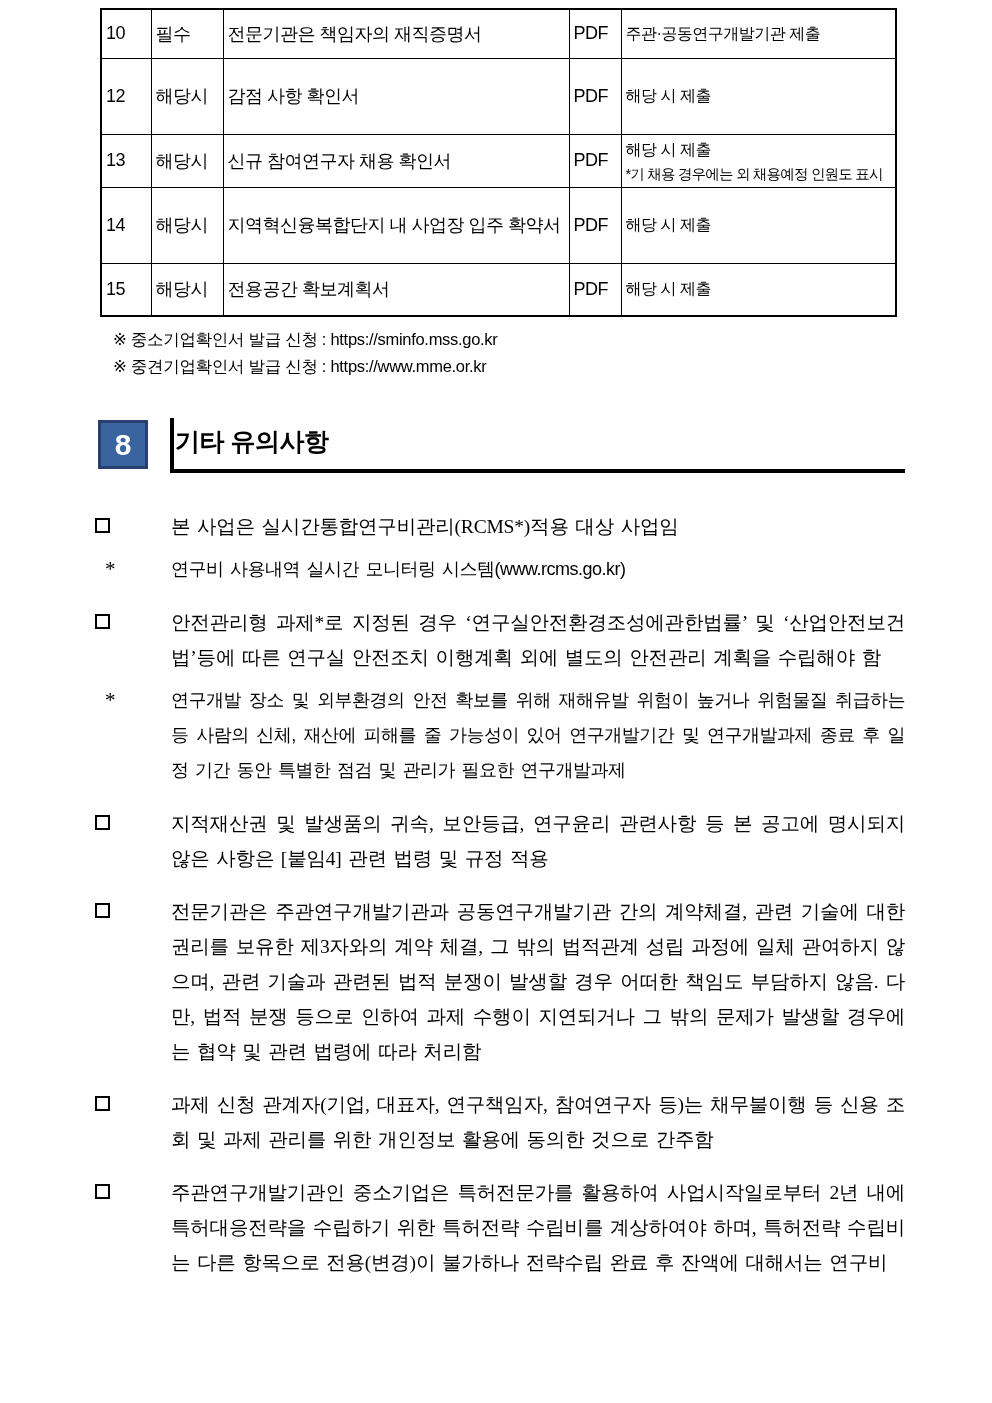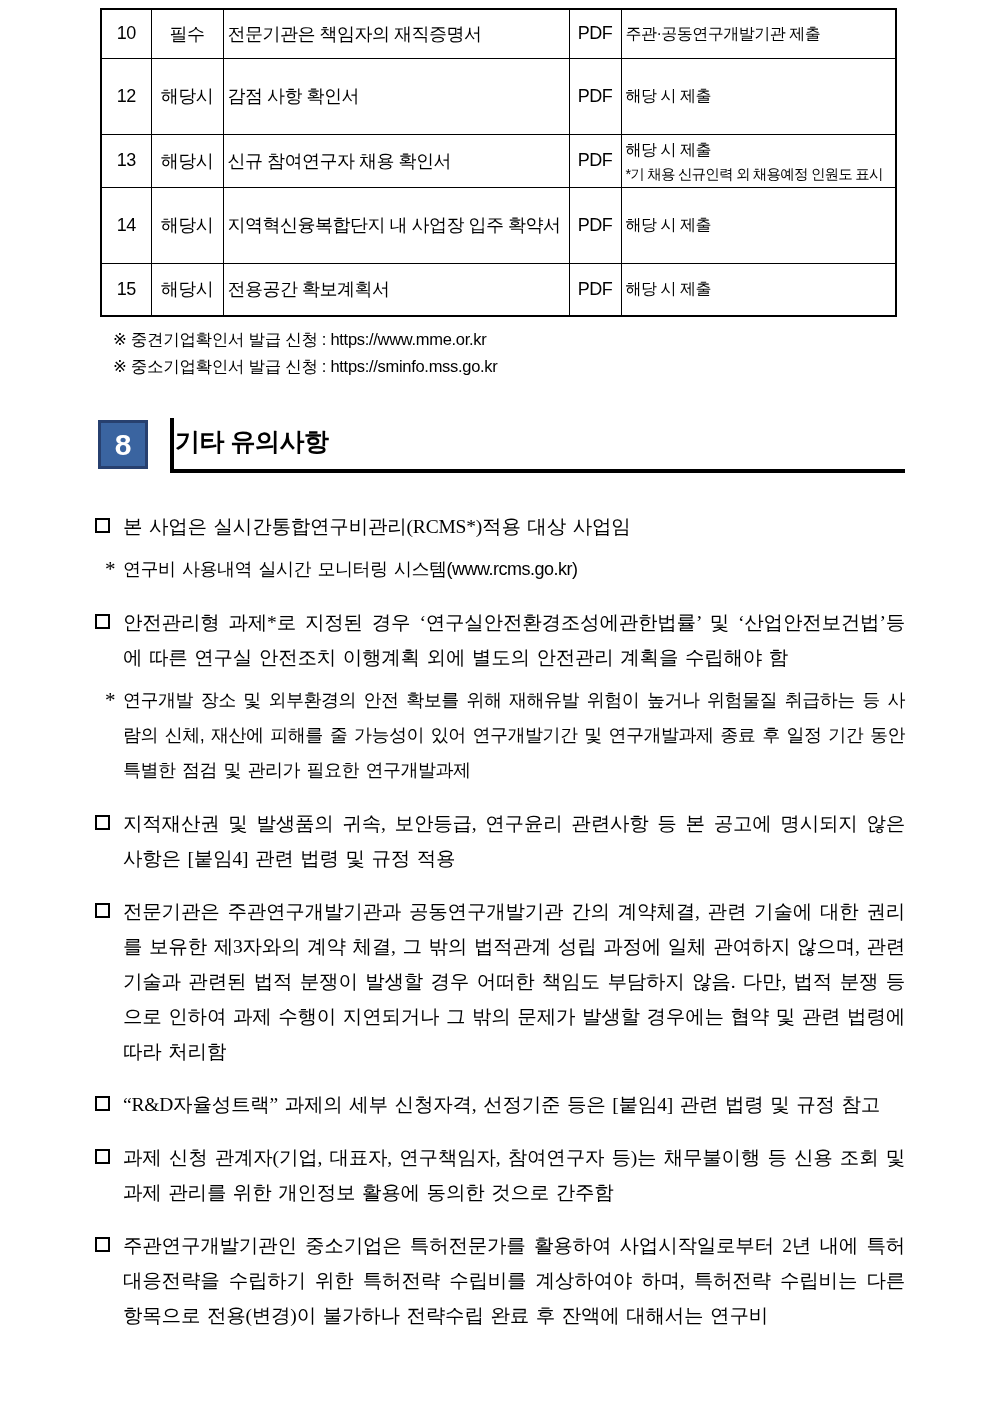--- a/index.html
+++ b/index.html
@@ -29,21 +29,21 @@
     vertical-align: middle;
     padding: 2px 4px;
     overflow: hidden;
   }
   table.doc-table tr:nth-child(1) { height: 49px; }
   table.doc-table tr:nth-child(2) { height: 76px; }
   table.doc-table tr:nth-child(3) { height: 53px; }
   table.doc-table tr:nth-child(4) { height: 76px; }
   table.doc-table tr:nth-child(5) { height: 53px; }
   table.doc-table tr:nth-child(6) { height: 52px; }
-  td.c-center { text-align: center; }
+  td.c-center { }
   td.c-left   { text-align: left; padding-left: 7px; }
   .note-main { font-size: 16px; line-height: 26px; letter-spacing: -0.5px; }
   .note-sub  { font-size: 14.5px; line-height: 22px; letter-spacing: -0.8px; }
 
   
   .table-footnotes { margin: 9px 0 0 113px; }
   .table-footnotes .fn {
     font-size: 16.5px;
     line-height: 27px;
     letter-spacing: -0.3px;
@@ -95,26 +95,28 @@
   .bullet .text {
     flex: 1;
     text-align: justify;
     word-spacing: 2px;
   }
   .bullet.serif .text {
     font-family: "Liberation Serif", "DejaVu Serif", serif;
     font-size: 19.5px;
     line-height: 35px;
     letter-spacing: -0.2px;
+    margin-left: 48px;
   }
   .bullet.sans .text {
     font-family: "Liberation Sans", "DejaVu Sans", sans-serif;
     font-size: 18px;
     line-height: 35px;
     letter-spacing: -0.5px;
+    margin-left: 48px;
   }
   .checkbox-glyph {
     display: inline-block;
     width: 15px;
     height: 15px;
     border: 2px solid #000;
     margin-top: 9px;
   }
   .star-glyph {
     font-family: "Liberation Serif", "DejaVu Serif", serif;
@@ -155,21 +157,21 @@
             <div class="note-main">해당 시 제출</div>
           </td>
         </tr>
         <tr>
           <td class="c-center">13</td>
           <td class="c-center">해당시</td>
           <td class="c-left">신규 참여연구자 채용 확인서</td>
           <td class="c-center">PDF</td>
           <td class="c-left">
             <div class="note-main">해당 시 제출</div>
-            <div class="note-sub">*기 채용 신규인력 외 채용예정 인원도 표시</div>
+            <div class="note-sub">*기 채용 경우에는 외 채용예정 인원도 표시</div>
           </td>
         </tr>
         <tr>
           <td class="c-center">14</td>
           <td class="c-center">해당시</td>
           <td class="c-left">지역혁신융복합단지 내 사업장 입주 확약서</td>
           <td class="c-center">PDF</td>
           <td class="c-left">
             <div class="note-main">해당 시 제출</div>
           </td>
@@ -180,22 +182,22 @@
           <td class="c-left">전용공간 확보계획서</td>
           <td class="c-center">PDF</td>
           <td class="c-left">
             <div class="note-main">해당 시 제출</div>
           </td>
         </tr>
       </tbody>
   </table>
 
   <div class="table-footnotes" id="table-footnotes">
+      <div class="fn">※ 중소기업확인서 발급 신청 : https://sminfo.mss.go.kr</div>
       <div class="fn">※ 중견기업확인서 발급 신청 : https://www.mme.or.kr</div>
-      <div class="fn">※ 중소기업확인서 발급 신청 : https://sminfo.mss.go.kr</div>
     </div>
 
   <div class="section-header">
     <div class="num-box" style="background: rgb(58, 100, 160); border-color: rgb(39, 64, 111);">8</div>
     <div class="title-wrap">
       <h2>기타 유의사항</h2>
     </div>
   </div>
 
   <div class="bullets" id="bullets">
@@ -218,24 +220,20 @@
       <div class="bullet serif">
         <span class="marker-col"><span class="checkbox-glyph"></span></span>
         <div class="text">지적재산권 및 발생품의 귀속, 보안등급, 연구윤리 관련사항 등 본 공고에 명시되지 않은 사항은 [붙임4] 관련 법령 및 규정 적용</div>
       </div>
       <div class="bullet serif">
         <span class="marker-col"><span class="checkbox-glyph"></span></span>
         <div class="text">전문기관은 주관연구개발기관과 공동연구개발기관 간의 계약체결, 관련 기술에 대한 권리를 보유한 제3자와의 계약 체결, 그 밖의 법적관계 성립 과정에 일체 관여하지 않으며, 관련 기술과 관련된 법적 분쟁이 발생할 경우 어떠한 책임도 부담하지 않음. 다만, 법적 분쟁 등으로 인하여 과제 수행이 지연되거나 그 밖의 문제가 발생할 경우에는 협약 및 관련 법령에 따라 처리함</div>
       </div>
       <div class="bullet serif">
         <span class="marker-col"><span class="checkbox-glyph"></span></span>
-        <div class="text">“R&amp;D자율성트랙” 과제의 세부 신청자격, 선정기준 등은 [붙임4] 관련 법령 및 규정 참고</div>
-      </div>
-      <div class="bullet serif">
-        <span class="marker-col"><span class="checkbox-glyph"></span></span>
         <div class="text">과제 신청 관계자(기업, 대표자, 연구책임자, 참여연구자 등)는 채무불이행 등 신용 조회 및 과제 관리를 위한 개인정보 활용에 동의한 것으로 간주함</div>
       </div>
       <div class="bullet serif">
         <span class="marker-col"><span class="checkbox-glyph"></span></span>
         <div class="text">주관연구개발기관인 중소기업은 특허전문가를 활용하여 사업시작일로부터 2년 내에 특허대응전략을 수립하기 위한 특허전략 수립비를 계상하여야 하며, 특허전략 수립비는 다른 항목으로 전용(변경)이 불가하나 전략수립 완료 후 잔액에 대해서는 연구비</div>
       </div>
     </div>
 
 </div>
 

